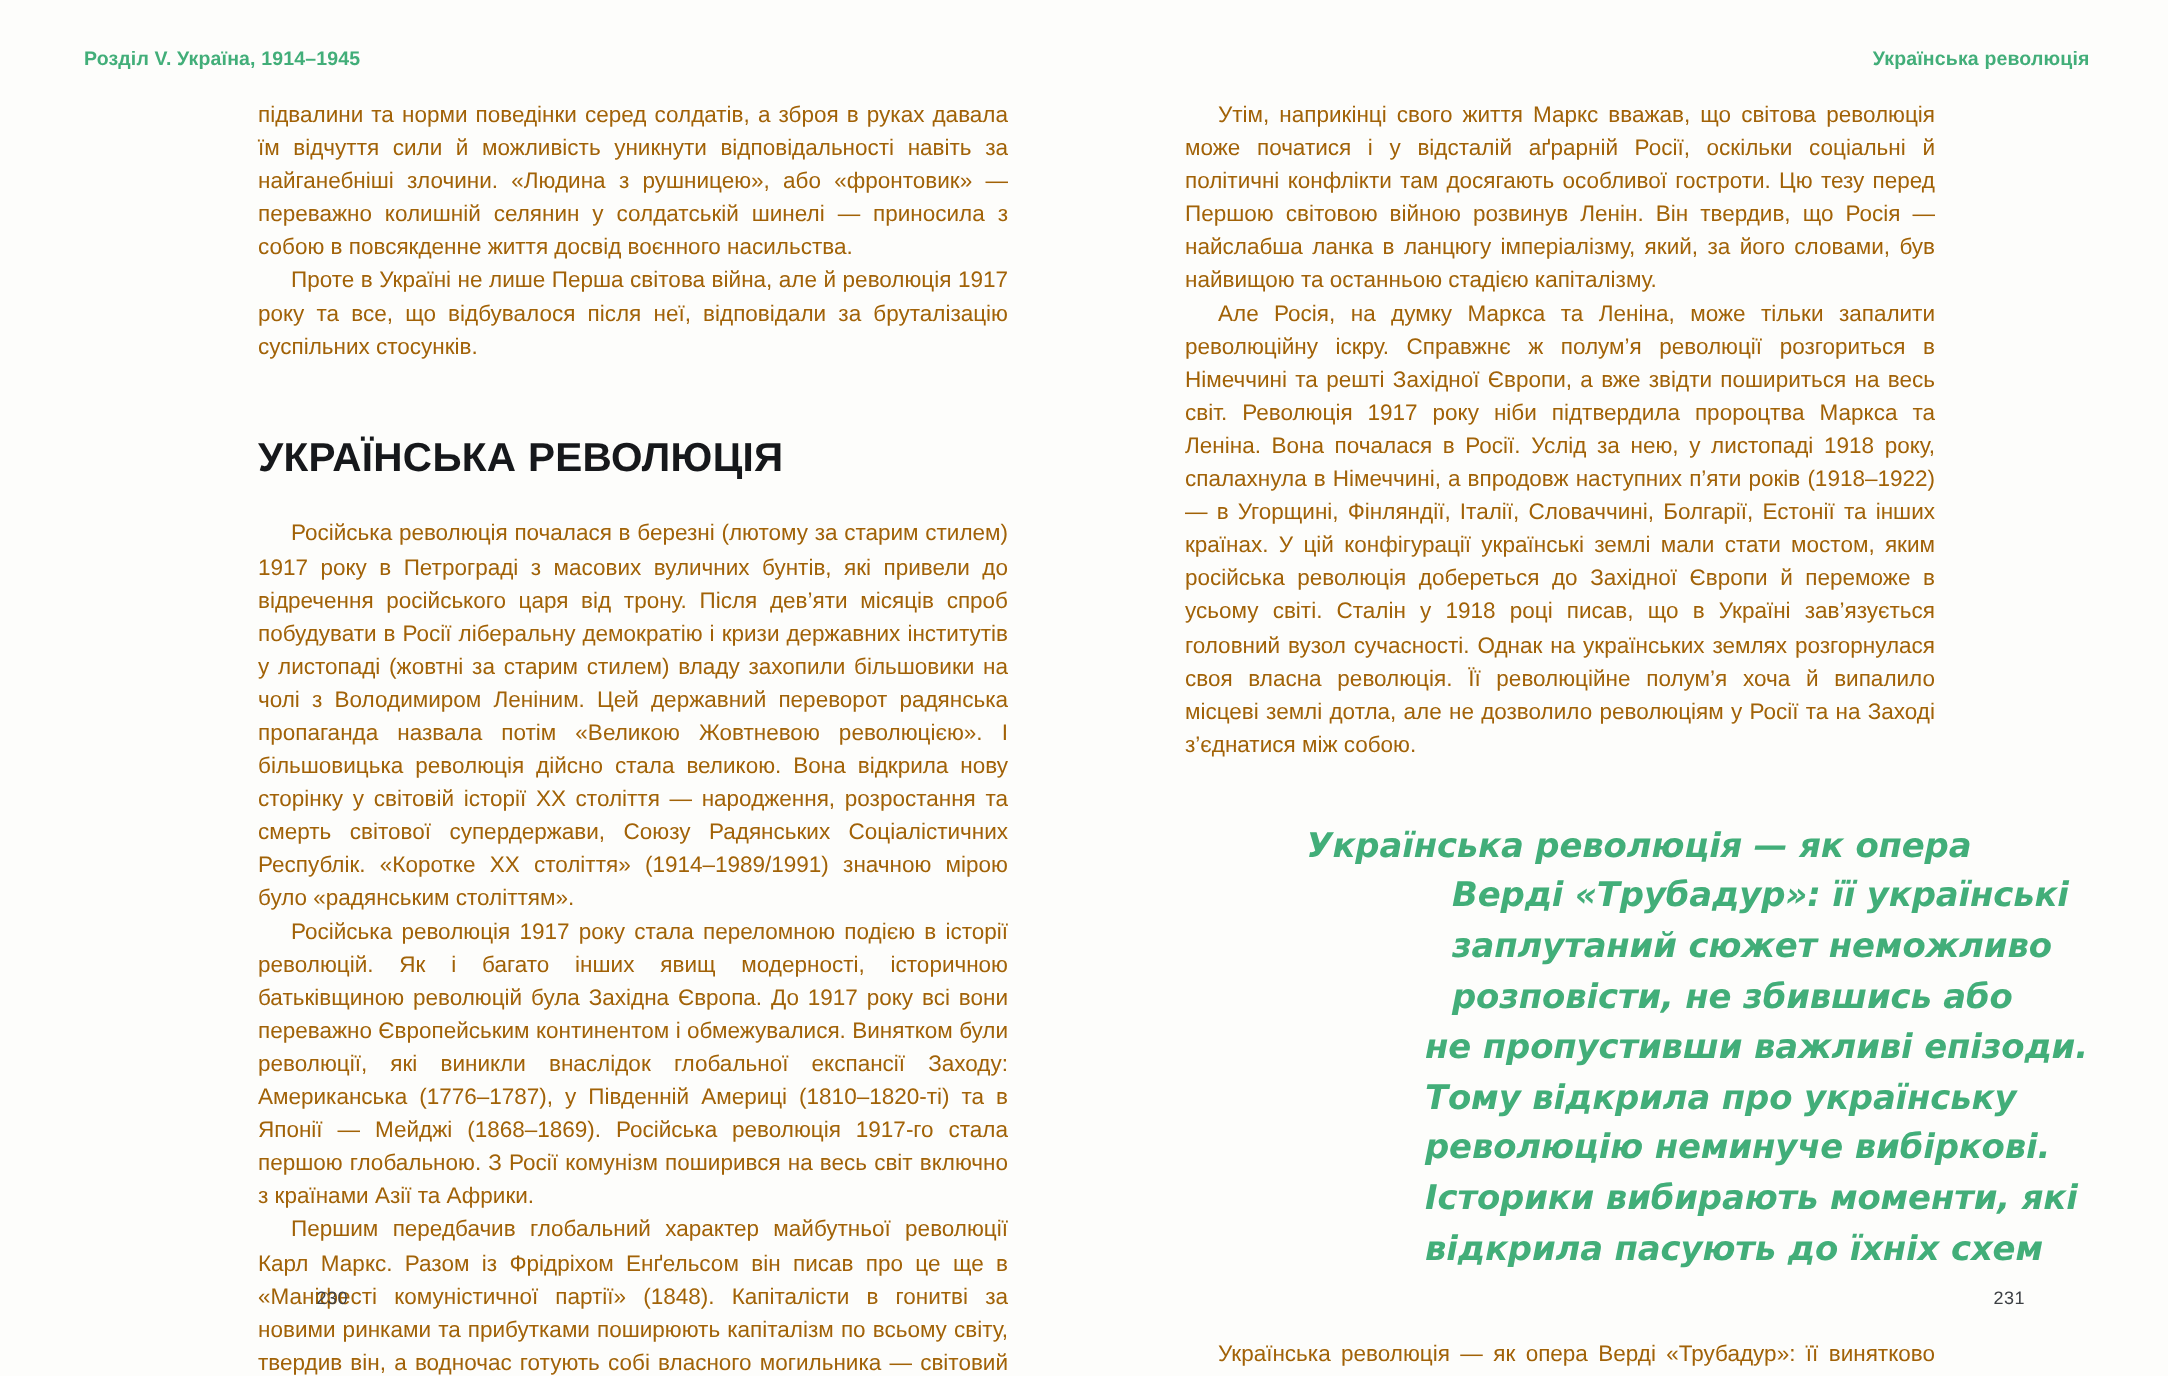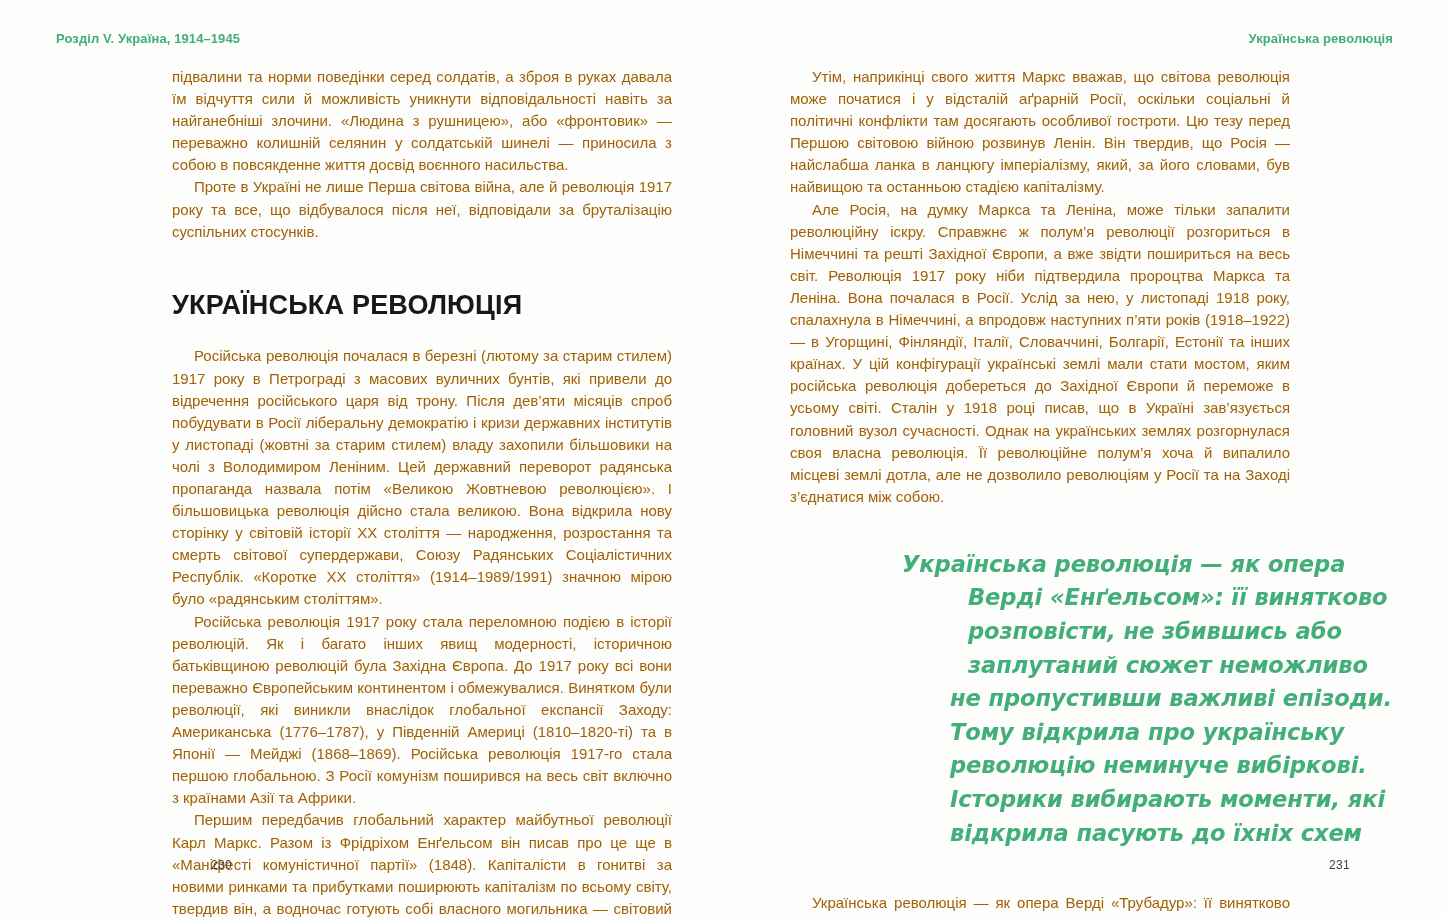--- a/index.html
+++ b/index.html
@@ -69,21 +69,21 @@
     color: #42ae79;
     font-family: "DejaVu Sans", "Liberation Sans", sans-serif;
     font-style: italic;
     font-weight: bold;
     font-size: 22.6px;
     line-height: 33.6px;
     text-align: left;
     letter-spacing: -0.1px;
   }
   .pullquote-line { display: block; white-space: nowrap; }
-  .pq-indent-0 { margin-left: 112px; }
+  .pq-indent-0 { margin-left: 81px; }
   .pq-indent-1 { margin-left: 178px; }
   .pq-indent-2 { margin-left: 178px; }
   .pq-indent-3 { margin-left: 178px; }
   .pq-indent-4 { margin-left: 160px; }
   .pq-indent-5 { margin-left: 160px; }
   .pq-indent-6 { margin-left: 160px; }
   .pq-indent-7 { margin-left: 160px; }
   .pq-indent-8 { margin-left: 160px; }
 
   .quote-space-before { height: 40px; }
@@ -130,23 +130,23 @@
 <div class="page" id="page-right">
 
   <p class="para indent">Утім, наприкінці свого життя Маркс вважав, що світова революція може початися і у відсталій аґрарній Росії, оскільки соціальні й політичні конфлікти там досягають особливої гостроти. Цю тезу перед Першою світовою війною розвинув Ленін. Він твердив, що Росія — найслабша ланка в ланцюгу імперіалізму, який, за його словами, був найвищою та останньою стадією капіталізму.</p>
 
   <p class="para indent">Але Росія, на думку Маркса та Леніна, може тільки запалити революційну іскру. Справжнє ж полум’я революції розгориться в Німеччині та решті Західної Європи, а вже звідти пошириться на весь світ. Революція 1917 року ніби підтвердила пророцтва Маркса та Леніна. Вона почалася в Росії. Услід за нею, у листопаді 1918 року, спалахнула в Німеччині, а впродовж наступних п’яти років (1918–1922) — в Угорщині, Фінляндії, Італії, Словаччині, Болгарії, Естонії та інших країнах. У цій конфігурації українські землі мали стати мостом, яким російська революція добереться до Західної Європи й переможе в усьому світі. Сталін у 1918 році писав, що в Україні зав’язується головний вузол сучасності. Однак на українських землях розгорнулася своя власна революція. Її революційне полум’я хоча й випалило місцеві землі дотла, але не дозволило революціям у Росії та на Заході з’єднатися між собою.</p>
 
   <div class="quote-space-before"></div>
 
   <blockquote class="pullquote">
     <span class="pullquote-line pq-indent-0">Українська революція — як опера</span>
-    <span class="pullquote-line pq-indent-1">Верді «Енґельсом»: її винятково</span>
+    <span class="pullquote-line pq-indent-1">Верді «Трубадур»: її українські</span>
+    <span class="pullquote-line pq-indent-2">заплутаний сюжет неможливо</span>
     <span class="pullquote-line pq-indent-3">розповісти, не збившись або</span>
-    <span class="pullquote-line pq-indent-2">заплутаний сюжет неможливо</span>
     <span class="pullquote-line pq-indent-4">не пропустивши важливі епізоди.</span>
     <span class="pullquote-line pq-indent-5">Тому відкрила про українську</span>
     <span class="pullquote-line pq-indent-6">революцію неминуче вибіркові.</span>
     <span class="pullquote-line pq-indent-7">Історики вибирають моменти, які</span>
     <span class="pullquote-line pq-indent-8">відкрила пасують до їхніх схем</span>
   </blockquote>
 
   <div class="quote-space-after"></div>
 
   <p class="para indent">Українська революція — як опера Верді «Трубадур»: її винятково заплутаний сюжет неможливо розповісти, не збившись або не пропустивши важливі епізоди. Тому оповіді про українську революцію неминуче вибіркові. Історики вибирають моменти, які найкраще пасують до їхніх схем.</p>

